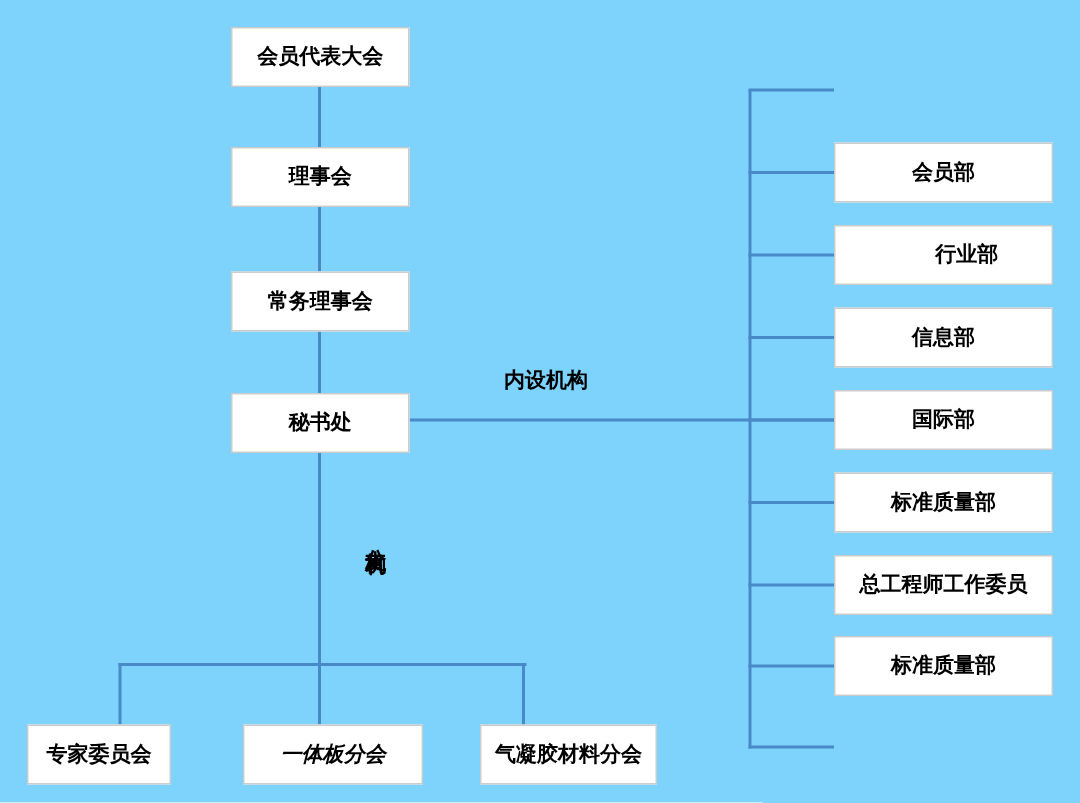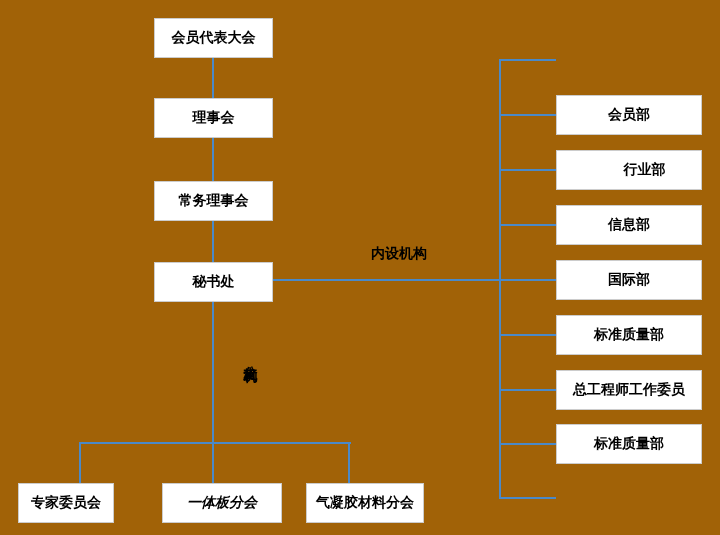--- a/index.html
+++ b/index.html
@@ -3,21 +3,21 @@
 <meta charset="utf-8">
 <style>
   html, body {
     margin: 0; padding: 0;
     background: #ffffff;
     font-family: "Liberation Sans", "DejaVu Sans", sans-serif;
   }
   .canvas {
     position: relative;
     width: 720px; height: 535px;
-    background: #a16207;
+    background: #7dd3fc;
     overflow: hidden;
   }
   .box {
     position: absolute;
     box-sizing: border-box;
     background: #ffffff;
     border: 1px solid #cccccc;
     display: flex;
     align-items: center;
     justify-content: center;
@@ -78,24 +78,24 @@
 
   
   .h-branch { left: 79px; top: 442px; width: 272px; height: 2px; }
   .b-stub-left  { left: 79px;  top: 442px; width: 2px; height: 41px; }
   .b-stub-right { left: 348px; top: 442px; width: 2px; height: 42px; }
 
   
   .branch-box { top: 483px; height: 40px; }
   .branch-0 { left: 18px;  width: 96px; }
   .branch-1 { left: 162px; width: 120px; font-style: italic; }
-  .branch-2 { left: 306px; width: 118px; }
+  .branch-2 { left: 320px; width: 118px; }
 
   
-  .label-internal { left: 371px; top: 245px; }
+  .label-internal { left: 336px; top: 245px; }
   .label-branch   { left: 242px; top: 355px; height: 62px; }
 </style>
 </head>
 <body>
 
 <div class="canvas">
 
   <div class="line v-seg v-0"></div>
   <div class="line v-seg v-1"></div>
   <div class="line v-seg v-2"></div>

